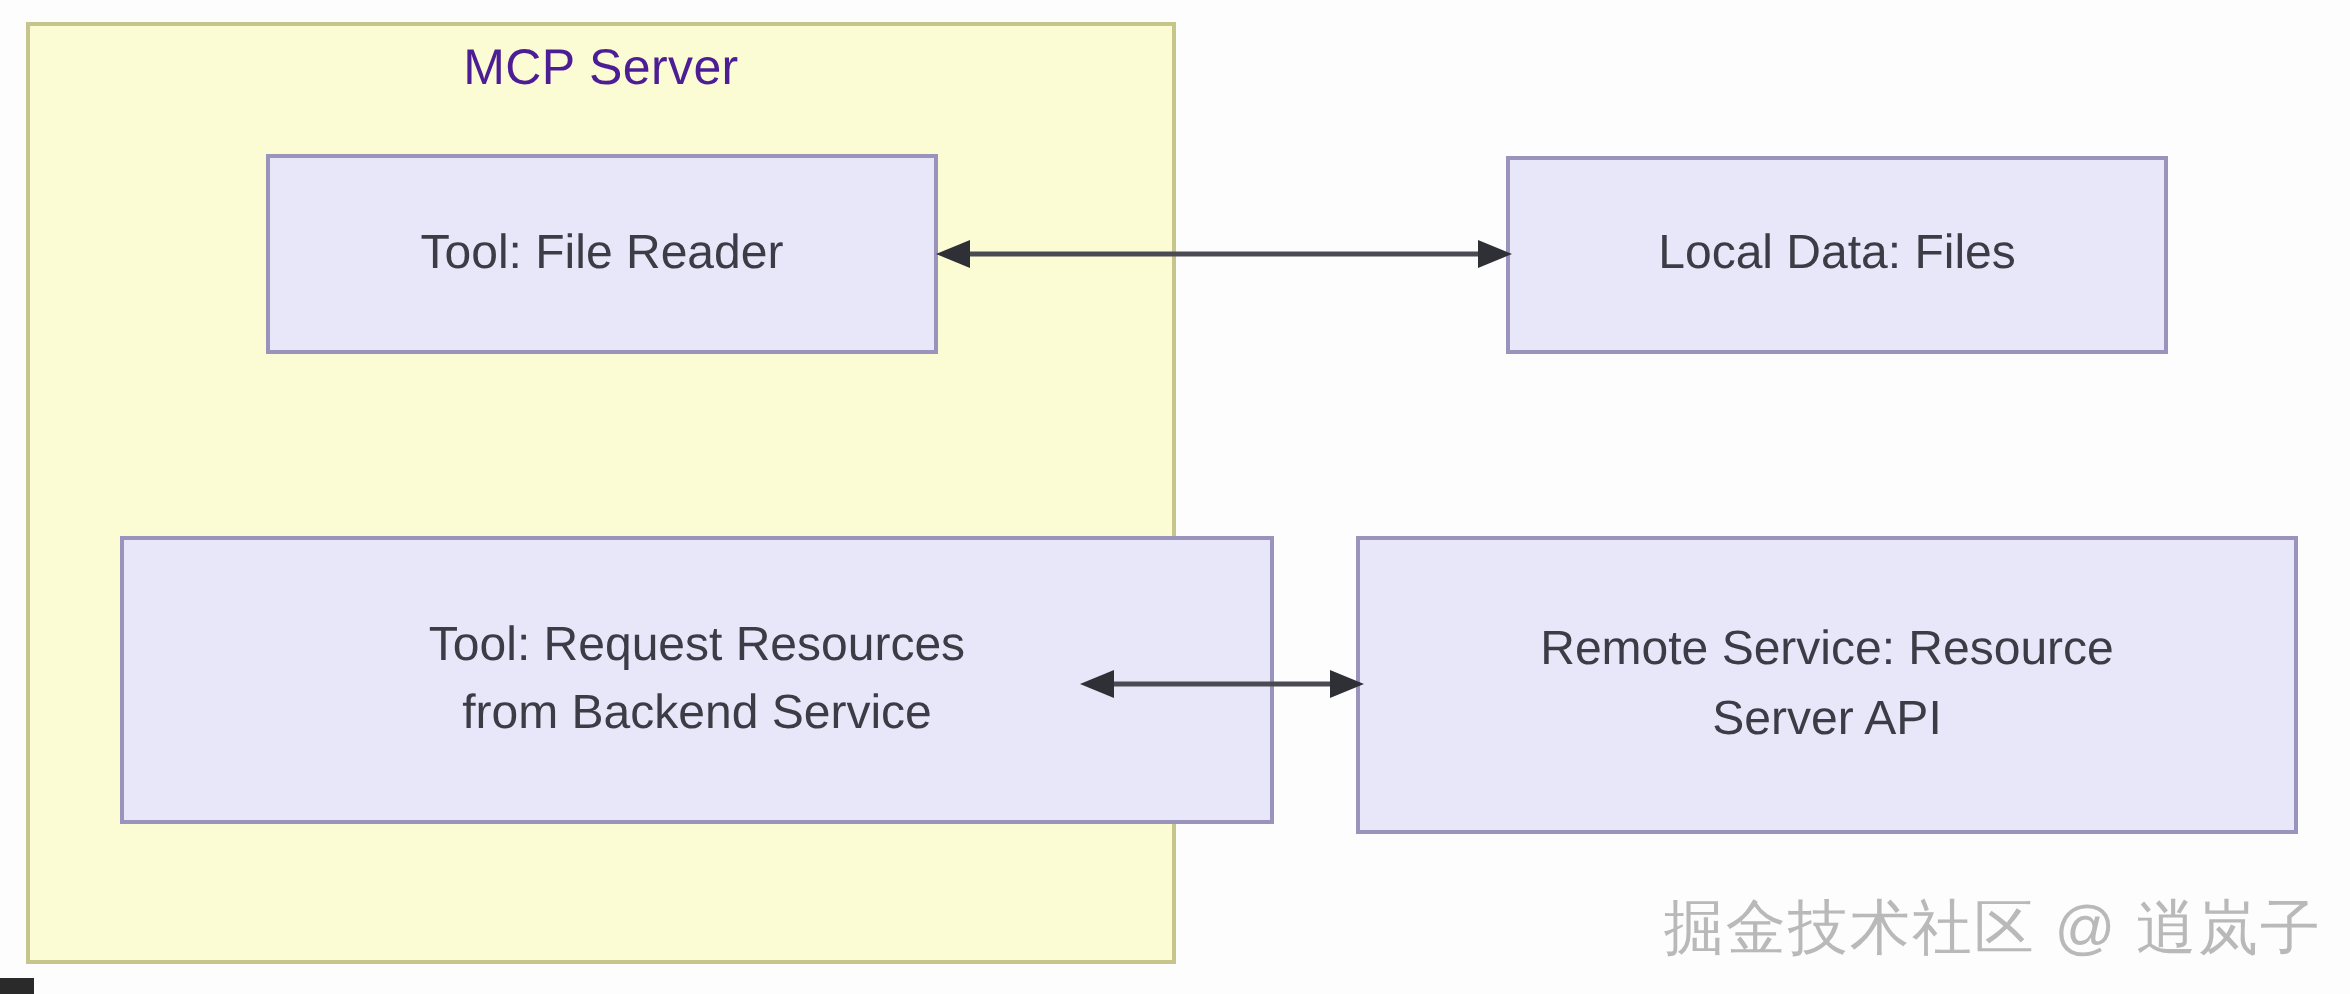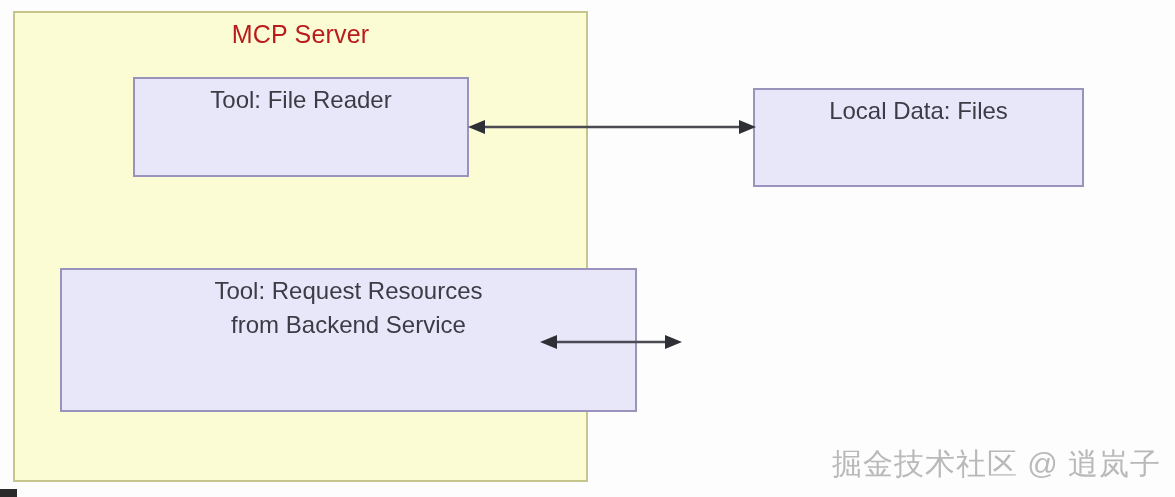--- a/index.html
+++ b/index.html
@@ -29,49 +29,50 @@
     border: 2px solid #c5c58c;
     box-sizing: border-box;
   }
   .container-title {
     position: absolute;
     left: 13px;
     top: 20px;
     width: 575px;
     text-align: center;
     font-size: 25px;
-    color: #b91c1c;
+    color: #4c1d95;
     letter-spacing: 0.2px;
     white-space: nowrap;
   }
 
   
   .node {
     position: absolute;
     background: #e8e6f9;
     border: 2px solid #9a94bd;
     box-sizing: border-box;
     display: flex;
+    align-items: center;
     justify-content: center;
     text-align: center;
     color: #3c3c46;
     font-size: 24px;
     line-height: 1.42;
     padding: 4px 8px;
   }
   .node .node-label {
     display: block;
     white-space: pre-line;
   }
 
   #node-file-reader {
     left: 133px;  top: 77px;  width: 336px; height: 100px;
   }
   #node-local-data {
-    left: 753px;  top: 78px;  width: 331px; height: 99px; margin-top: 10px;
+    left: 753px;  top: 78px;  width: 331px; height: 99px;
   }
   #node-request-resources {
     left: 60px;   top: 268px; width: 577px; height: 144px;
   }
   #node-remote-service {
     left: 678px;  top: 268px; width: 471px; height: 149px;
   }
 
   
   .connector {
@@ -116,20 +117,24 @@
 
   <div class="node" id="node-local-data">
     <span class="node-label">Local Data: Files</span>
   </div>
 
   <div class="node" id="node-request-resources">
     <span class="node-label">Tool: Request Resources
 from Backend Service</span>
   </div>
 
+  <div class="node" id="node-remote-service">
+    <span class="node-label">Remote Service: Resource
+Server API</span>
+  </div>
 
   <svg class="connector" id="connector-files" width="292" height="30">
     <line x1="14" y1="15" x2="278" y2="15" stroke="#4a4a52" stroke-width="2.4"></line>
     <polygon points="2,15 19,8 19,22" fill="#2f2f36"></polygon>
     <polygon points="290,15 273,8 273,22" fill="#2f2f36"></polygon>
   </svg>
 
   <svg class="connector" id="connector-resources" width="146" height="30">
     <line x1="14" y1="15" x2="132" y2="15" stroke="#4a4a52" stroke-width="2.4"></line>
     <polygon points="2,15 19,8 19,22" fill="#2f2f36"></polygon>

